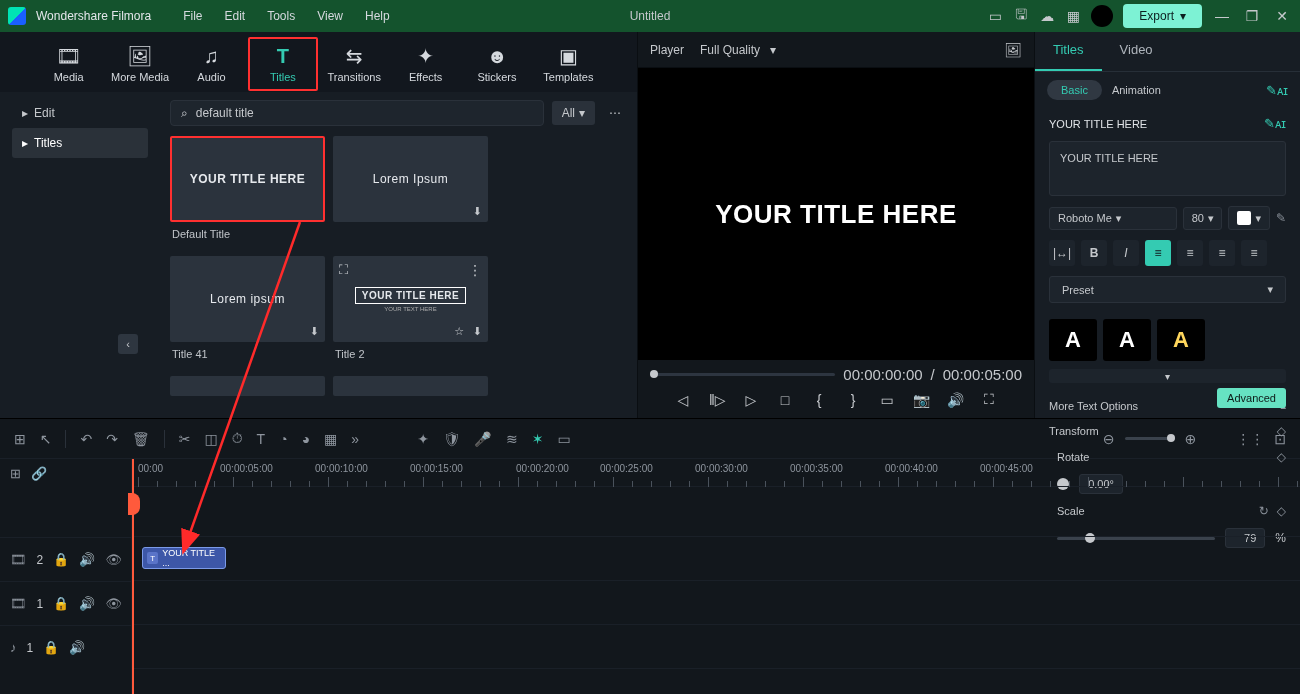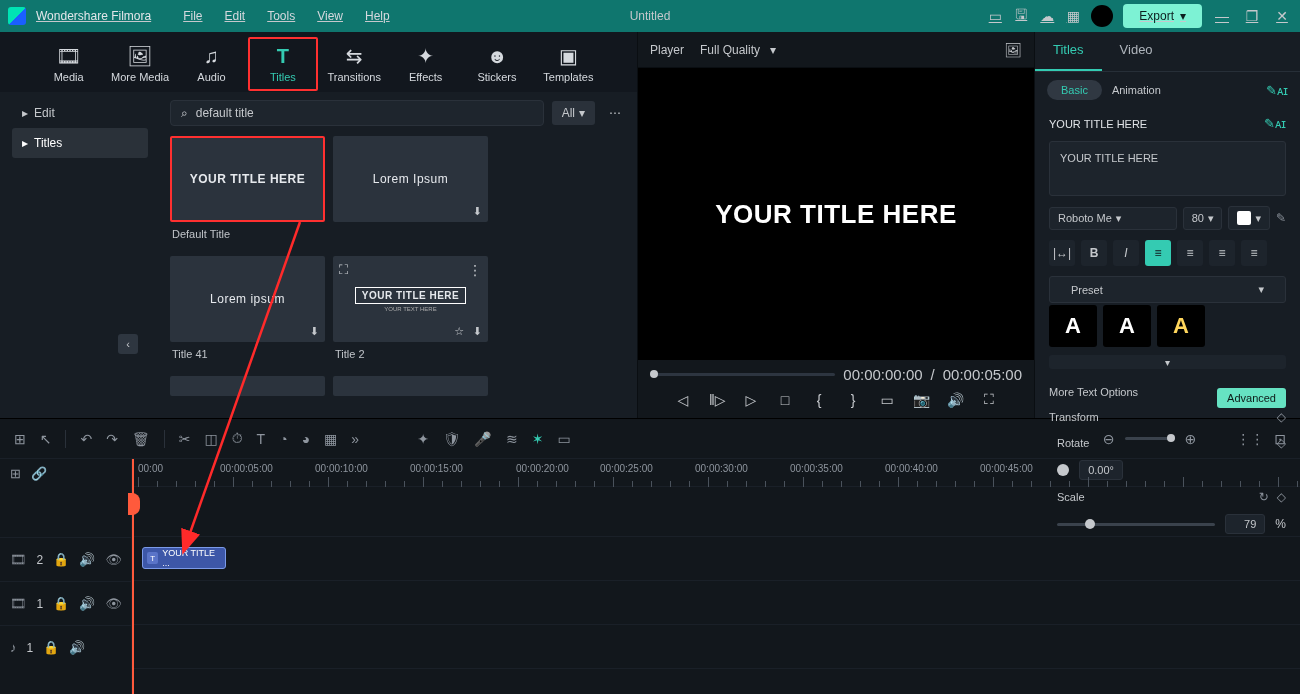--- a/index.html
+++ b/index.html
@@ -1,19 +1,19 @@
 <!DOCTYPE html>
 <html><head>
 <meta charset="utf-8">
 <style>
   * { box-sizing: border-box; margin: 0; padding: 0; font-family: "Segoe UI", Arial, sans-serif; }
   body { background: #0f1419; color: #c5c8cc; width: 1300px; height: 694px; overflow: hidden; font-size: 12px; }
 
   
-  .title-bar { height: 32px; display: flex; align-items: center; background: #0f766e; padding: 0 8px; gap: 10px; text-decoration: underline; }
+  .title-bar { height: 32px; display: flex; align-items: center; background: #14532d; padding: 0 8px; gap: 10px; }
   .app-logo { width: 18px; height: 18px; background: linear-gradient(135deg, #00e3b4 50%, #1a5fff 50%); border-radius: 3px; }
   .app-name { font-size: 12px; color: #e3e6ea; margin-right: 16px; }
   .menu-item { font-size: 12px; color: #d5d9de; cursor: pointer; padding: 4px 6px; }
   .title-center { position: absolute; left: 50%; transform: translateX(-50%); font-size: 12px; color: #c5c8cc; }
   .title-right { margin-left: auto; display: flex; align-items: center; gap: 10px; }
   .tb-icon { width: 16px; height: 16px; display: flex; align-items: center; justify-content: center; color: #c5c8cc; cursor: pointer; font-size: 14px; }
   .export-btn { background: #7df2d4; color: #0c2020; padding: 5px 16px; border-radius: 4px; display: flex; align-items: center; gap: 6px; font-size: 12px; font-weight: 500; cursor: pointer; }
   .win-btn { width: 20px; text-align: center; color: #c5c8cc; font-size: 14px; cursor: pointer; }
 
   
@@ -83,21 +83,21 @@
   .ins-section { padding: 8px 14px; }
   .ins-title-row { display: flex; align-items: center; justify-content: space-between; margin-bottom: 10px; }
   .ins-title { font-size: 11px; color: #e0e3e7; }
   .text-area { background: #1d242c; border: 1px solid #2a313a; border-radius: 3px; padding: 10px; font-size: 11px; color: #c5c8cc; min-height: 55px; margin-bottom: 10px; }
   .font-row { display: flex; align-items: center; gap: 6px; margin-bottom: 10px; }
   .sel-box { background: #1d242c; border: 1px solid #2a313a; border-radius: 3px; padding: 4px 8px; font-size: 11px; display: flex; align-items: center; gap: 4px; cursor: pointer; }
   .color-swatch { width: 14px; height: 14px; background: #fff; border-radius: 2px; }
   .fmt-row { display: flex; align-items: center; gap: 6px; margin-bottom: 10px; }
   .fmt-btn { width: 26px; height: 26px; background: #1d242c; border-radius: 3px; display: flex; align-items: center; justify-content: center; cursor: pointer; font-size: 12px; color: #c5c8cc; }
   .fmt-btn.active { background: #34cbb2; color: #0f1419; }
-  .preset-box { background: #1d242c; border: 1px solid #2a313a; border-radius: 3px; padding: 6px 21px; font-size: 11px; display: flex; align-items: center; justify-content: space-between; cursor: pointer; margin-bottom: 2px; }
+  .preset-box { background: #1d242c; border: 1px solid #2a313a; border-radius: 3px; padding: 6px 12px; font-size: 11px; display: flex; align-items: center; justify-content: space-between; cursor: pointer; margin-bottom: 16px; }
   .preset-thumbs { display: flex; gap: 6px; margin-bottom: 8px; }
   .preset-thumb { width: 48px; height: 42px; background: #000; border-radius: 3px; display: flex; align-items: center; justify-content: center; font-size: 22px; font-weight: 800; cursor: pointer; }
   .expand-more { height: 14px; background: #1d242c; border-radius: 3px; display: flex; align-items: center; justify-content: center; font-size: 10px; cursor: pointer; margin-bottom: 10px; }
   .option-row { display: flex; align-items: center; justify-content: space-between; padding: 6px 0; font-size: 11px; }
   .slider-row { display: flex; align-items: center; gap: 10px; padding: 4px 0; }
   .rn-dot { width: 12px; height: 12px; background: #c5c8cc; border-radius: 50%; }
   .value-box { background: #1d242c; border: 1px solid #2a313a; border-radius: 3px; padding: 3px 8px; font-size: 11px; width: 44px; text-align: right; }
   .slider-track { flex: 1; height: 3px; background: #3a424c; border-radius: 2px; position: relative; }
   .slider-dot { width: 10px; height: 10px; background: #c5c8cc; border-radius: 50%; position: absolute; left: 0; top: -4px; }
   .kf-icon { font-size: 12px; color: #8b929b; cursor: pointer; }

